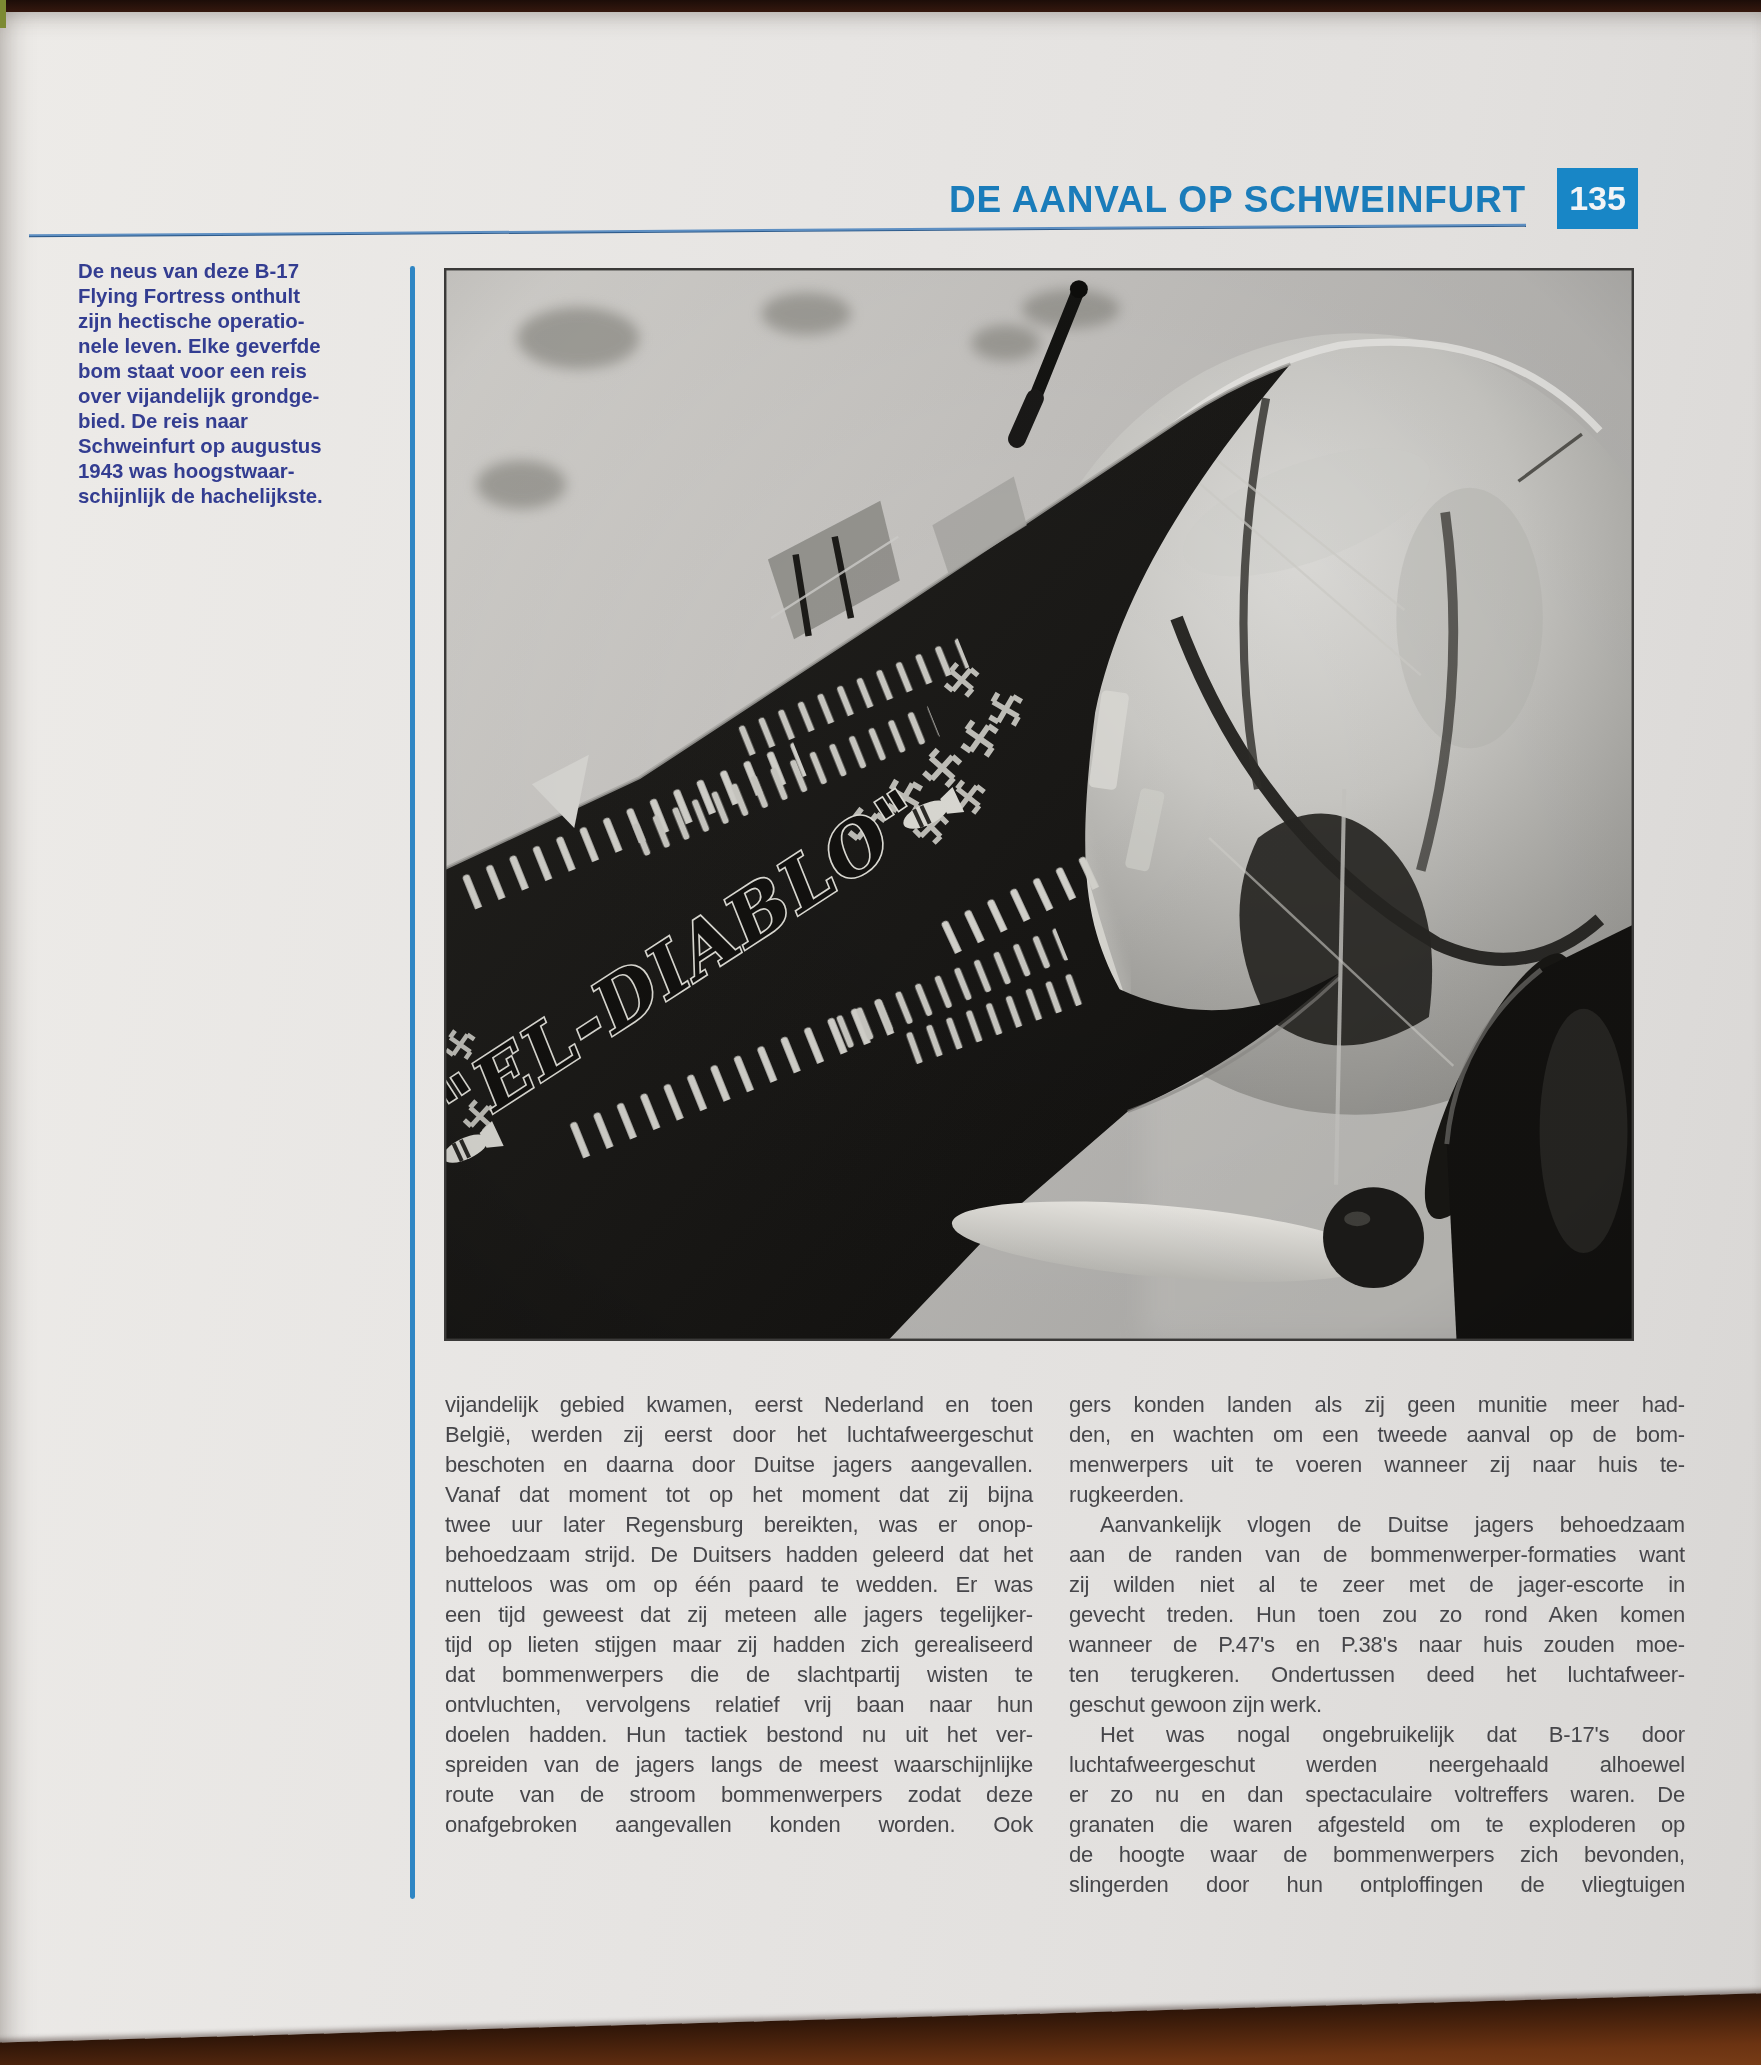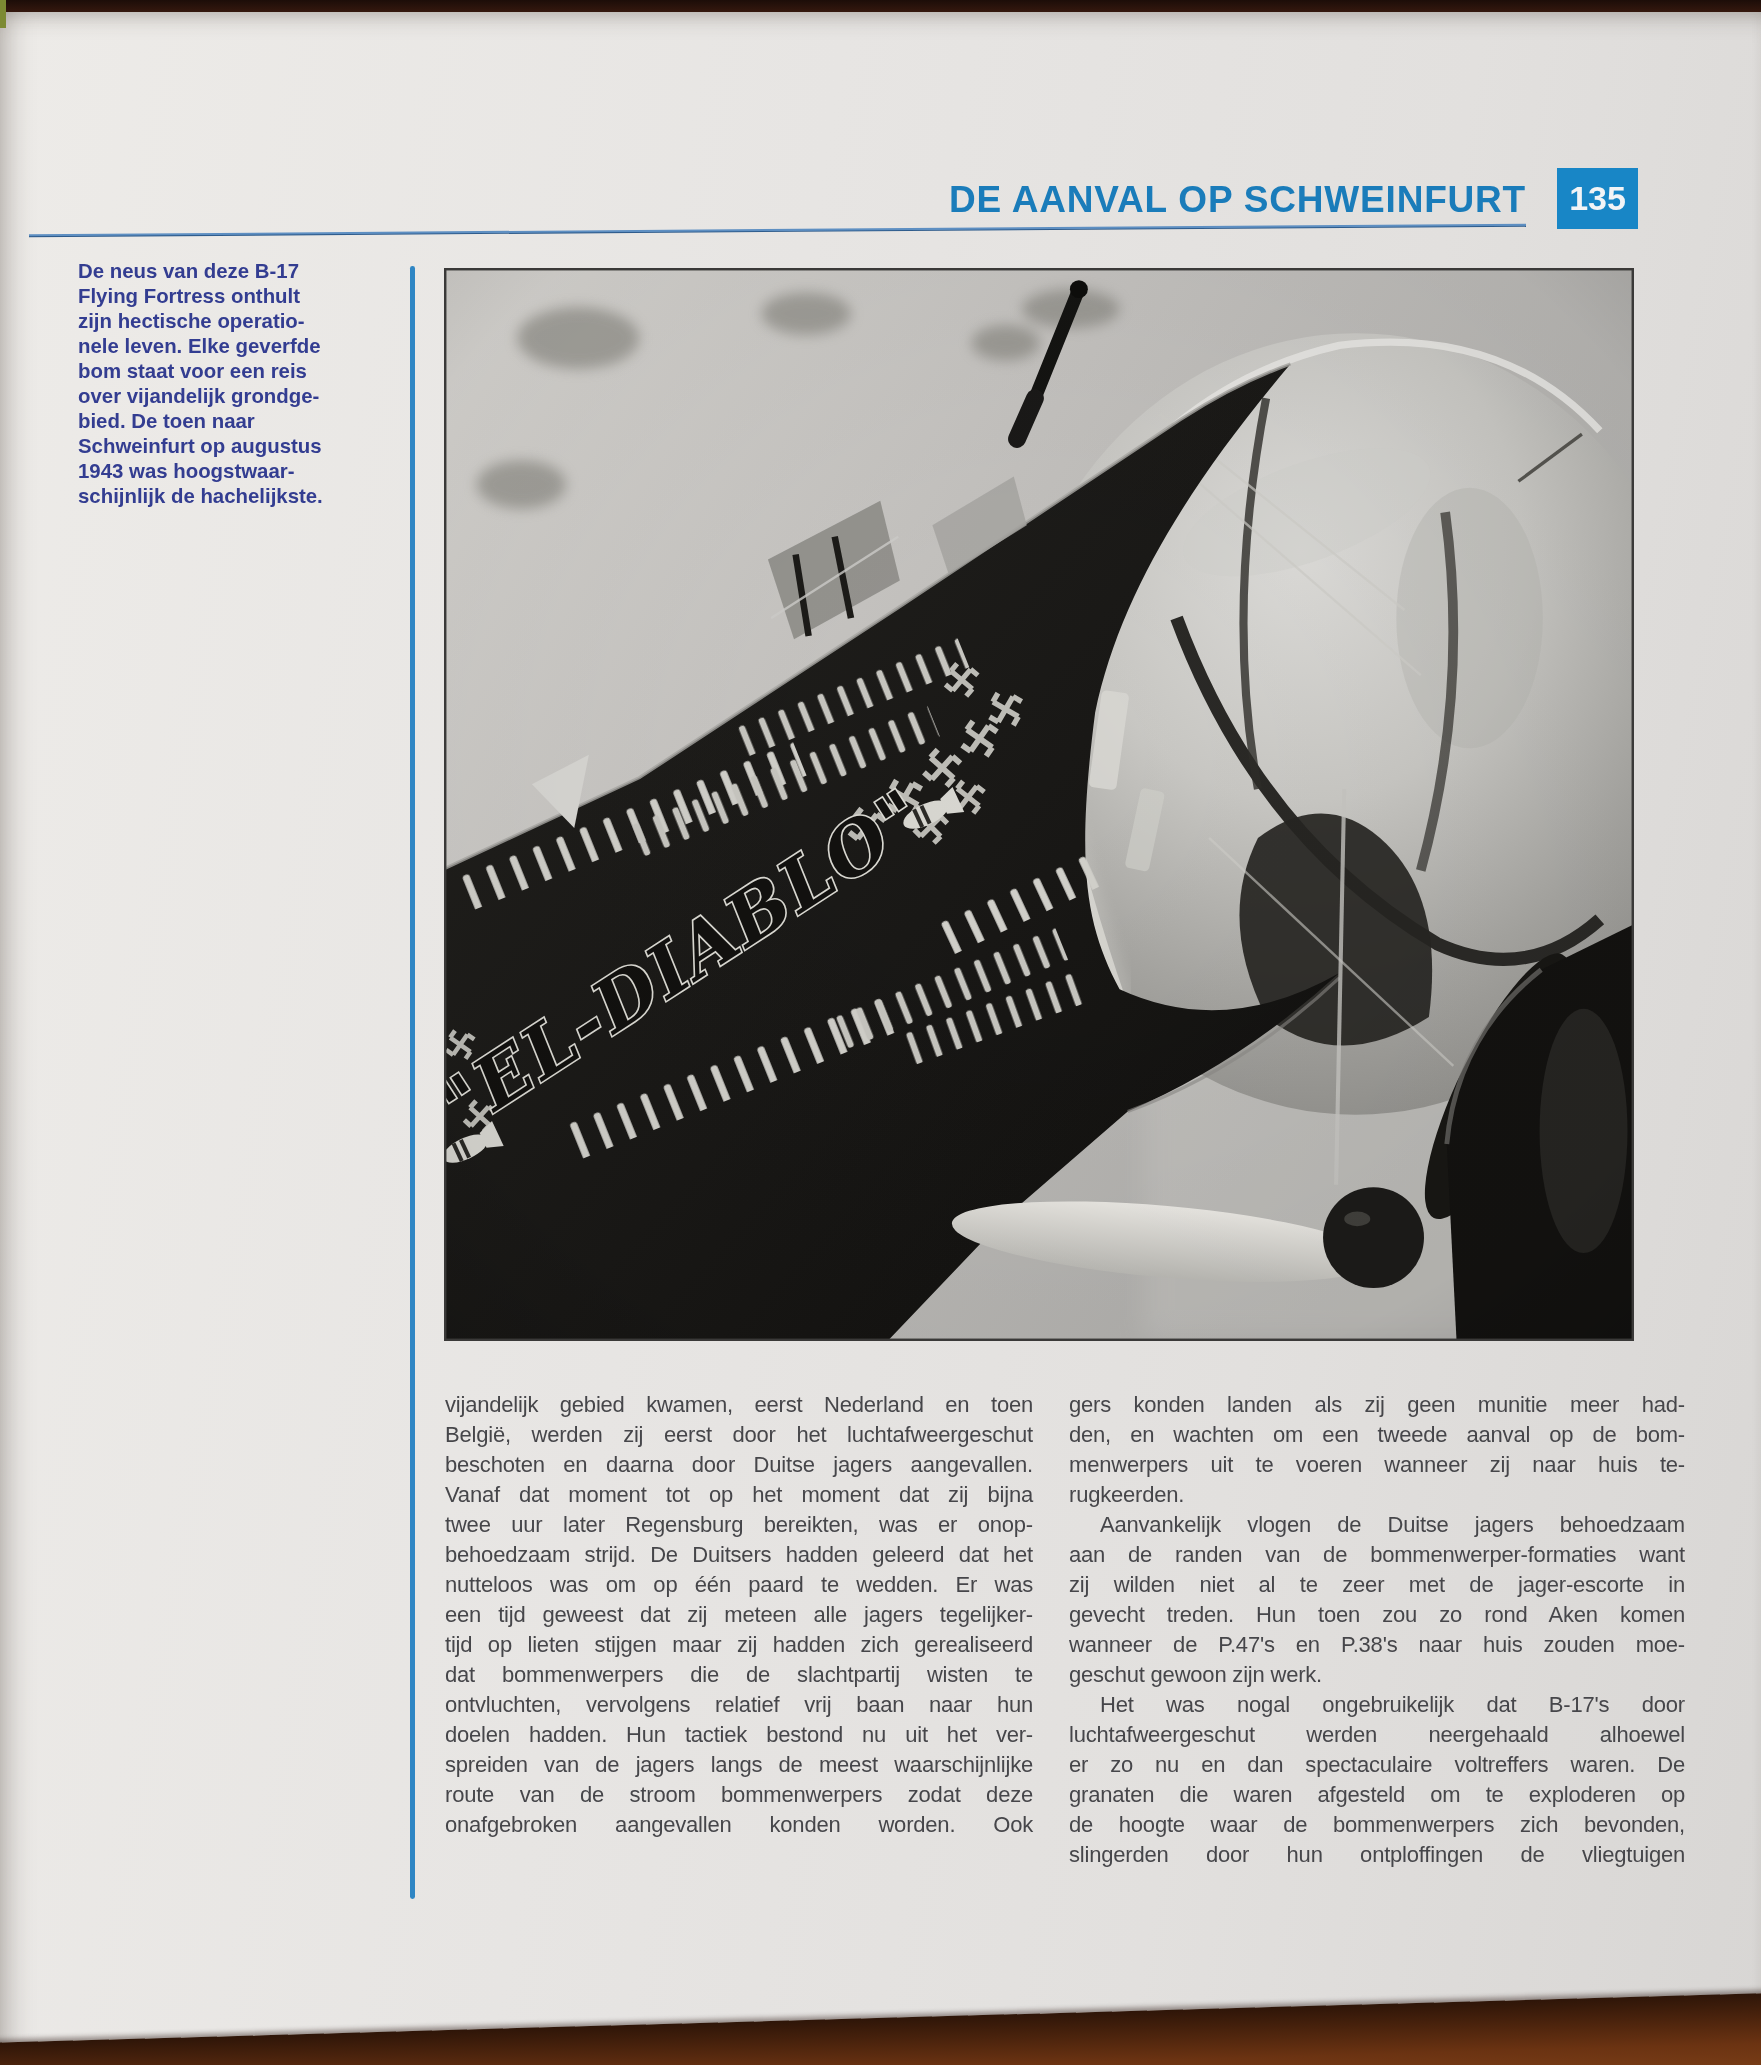--- a/index.html
+++ b/index.html
@@ -64,21 +64,21 @@
     <span class="page-num">135</span>
     <div class="rule"></div>
 
     <div class="caption">
         <div class="tline">De neus van deze B-17</div>
         <div class="tline">Flying Fortress onthult</div>
         <div class="tline">zijn hectische operatio-</div>
         <div class="tline">nele leven. Elke geverfde</div>
         <div class="tline">bom staat voor een reis</div>
         <div class="tline">over vijandelijk grondge-</div>
-        <div class="tline">bied. De toen naar</div>
+        <div class="tline">bied. De reis naar</div>
         <div class="tline">Schweinfurt op augustus</div>
         <div class="tline">1943 was hoogstwaar-</div>
         <div class="tline">schijnlijk de hachelijkste.</div>
       </div>
     <div class="vline"></div>
 
     <div class="photo">
       <svg viewBox="0 0 1462 1318" preserveAspectRatio="none">
         <defs>
           <linearGradient id="sky" x1="0" y1="0" x2="1" y2="0.55">
@@ -263,20 +263,21 @@
     <div class="col col-right">
         <div class="tline">gers konden landen als zij geen munitie meer had-</div>
         <div class="tline">den, en wachten om een tweede aanval op de bom-</div>
         <div class="tline">menwerpers uit te voeren wanneer zij naar huis te-</div>
         <div class="tline end">rugkeerden.</div>
         <div class="tline ind">Aanvankelijk vlogen de Duitse jagers behoedzaam</div>
         <div class="tline">aan de randen van de bommenwerper-formaties want</div>
         <div class="tline">zij wilden niet al te zeer met de jager-escorte in</div>
         <div class="tline">gevecht treden. Hun toen zou zo rond Aken komen</div>
         <div class="tline">wanneer de P.47's en P.38's naar huis zouden moe-</div>
+        <div class="tline">ten terugkeren. Ondertussen deed het luchtafweer-</div>
         <div class="tline end">geschut gewoon zijn werk.</div>
         <div class="tline ind">Het was nogal ongebruikelijk dat B-17's door</div>
         <div class="tline">luchtafweergeschut werden neergehaald alhoewel</div>
         <div class="tline">er zo nu en dan spectaculaire voltreffers waren. De</div>
         <div class="tline">granaten die waren afgesteld om te exploderen op</div>
         <div class="tline">de hoogte waar de bommenwerpers zich bevonden,</div>
         <div class="tline">slingerden door hun ontploffingen de vliegtuigen</div>
       </div>
 
   </div>

